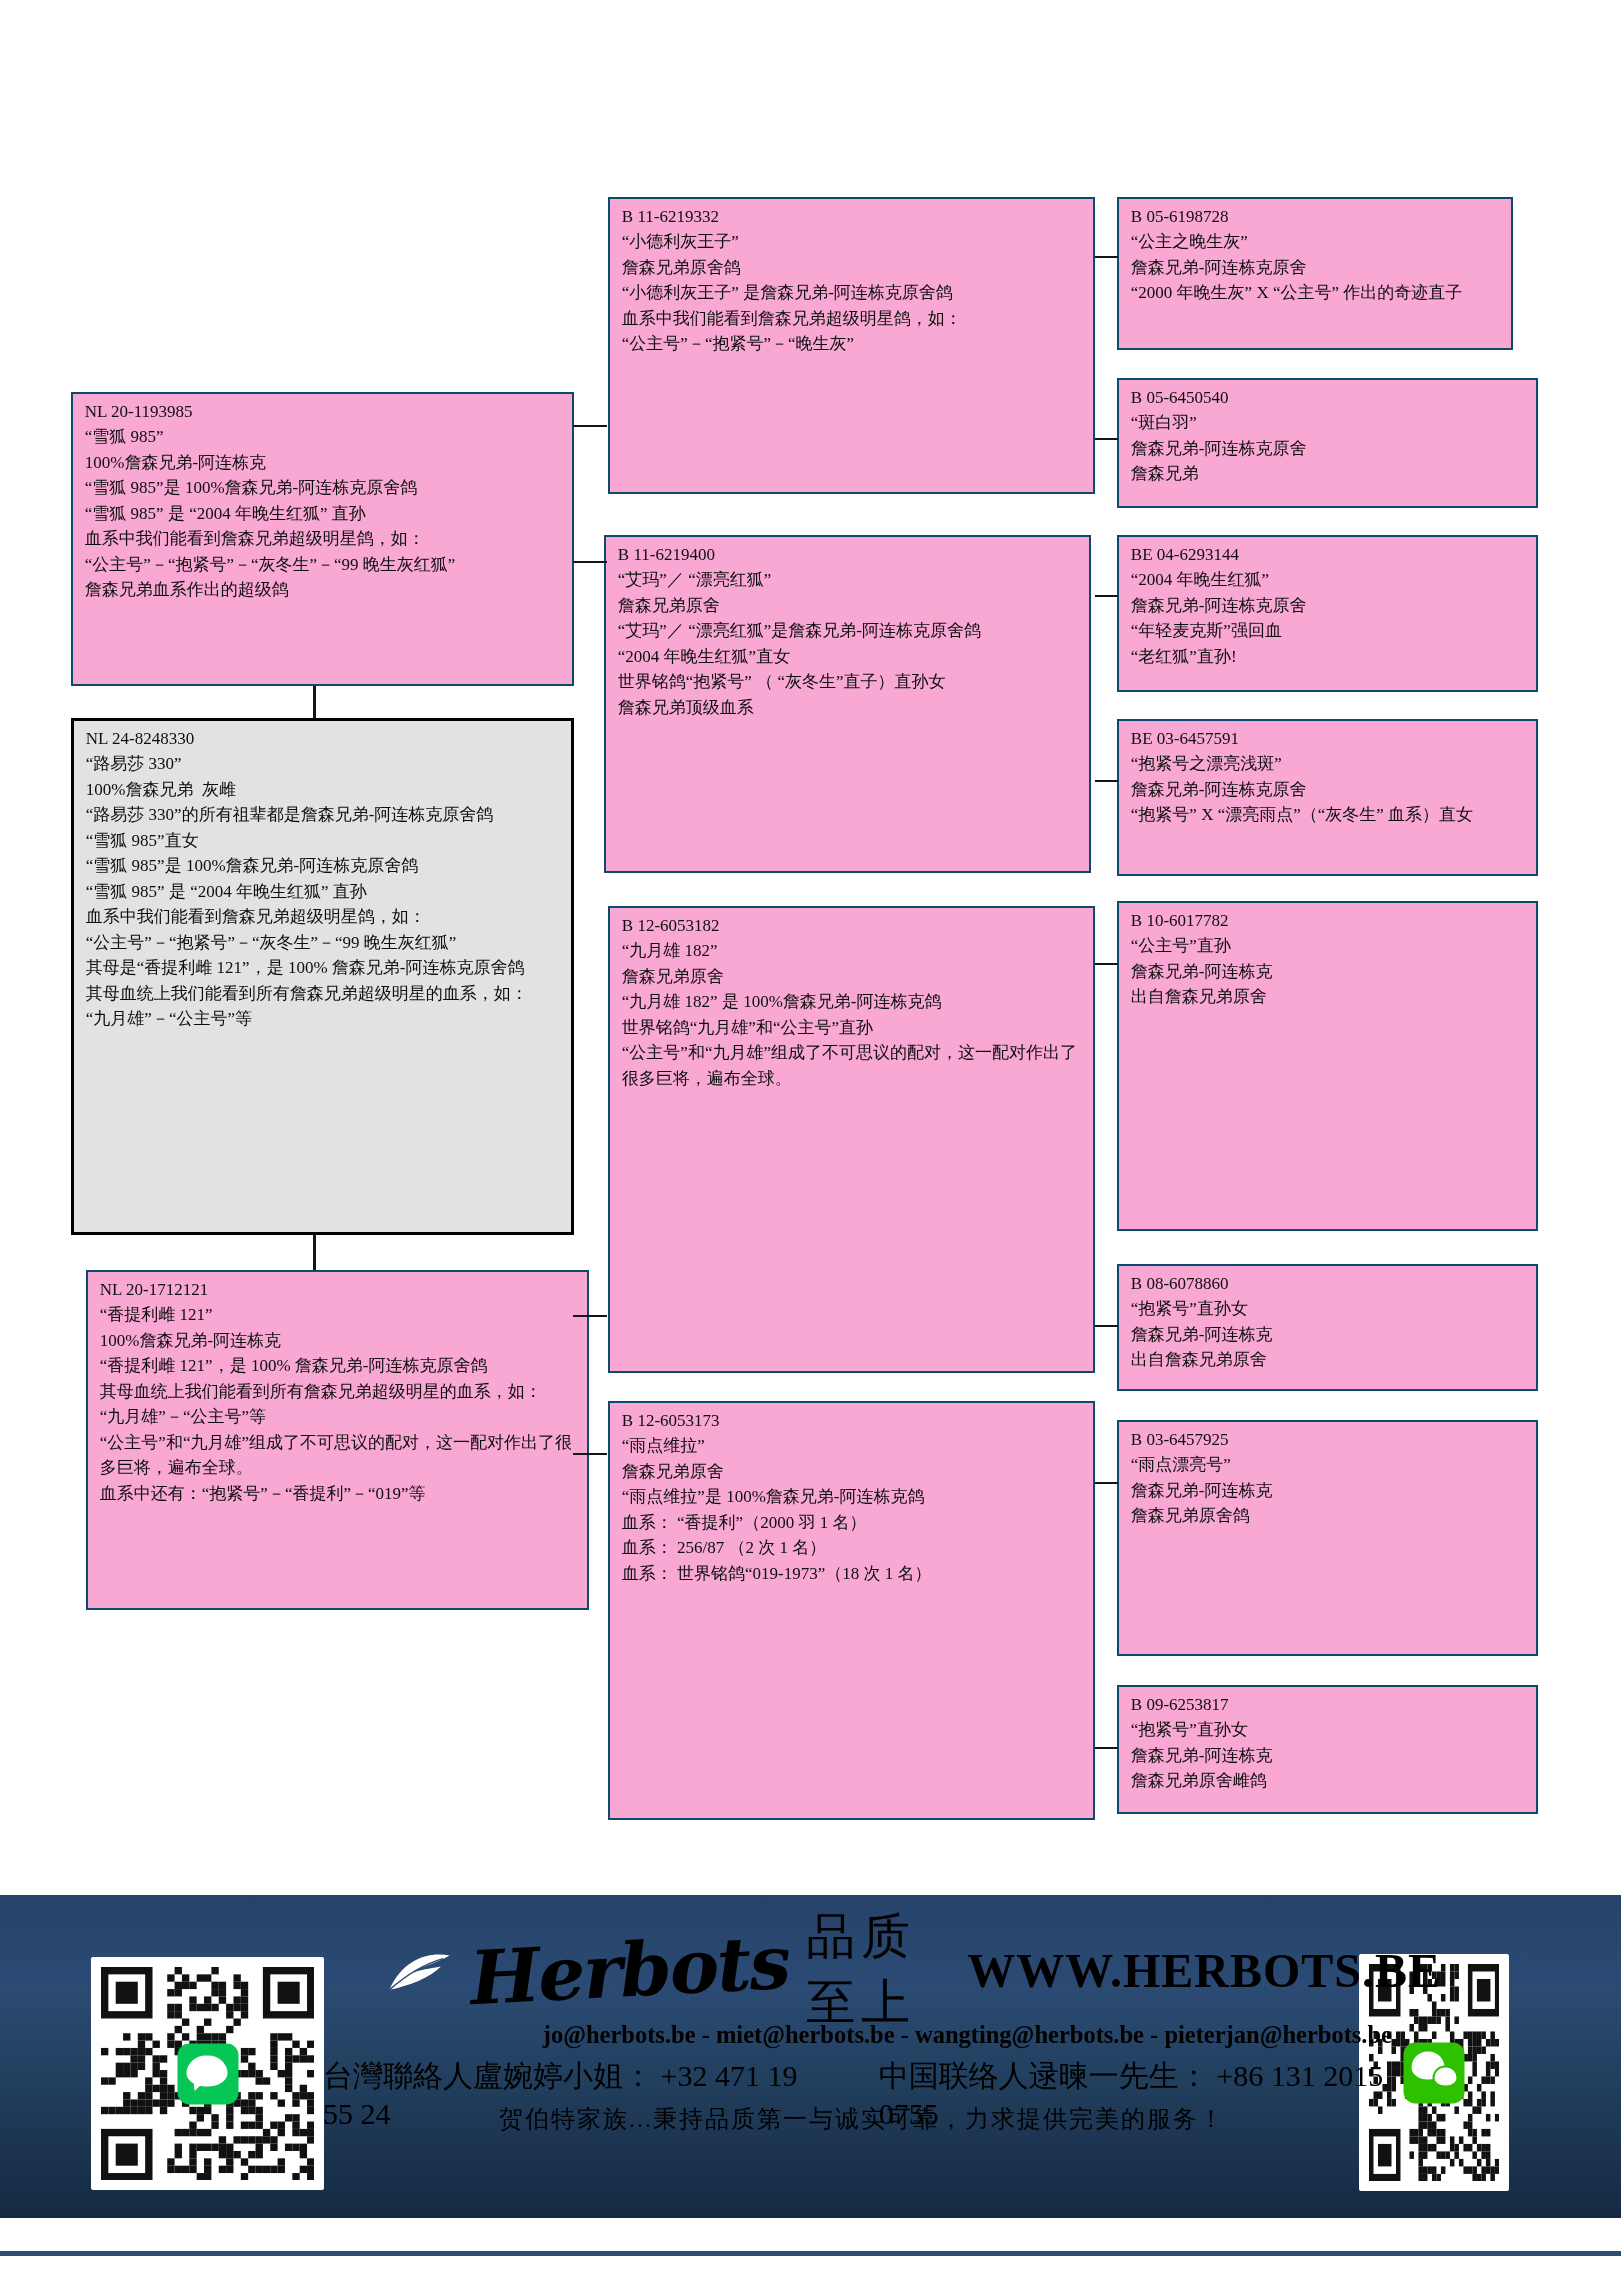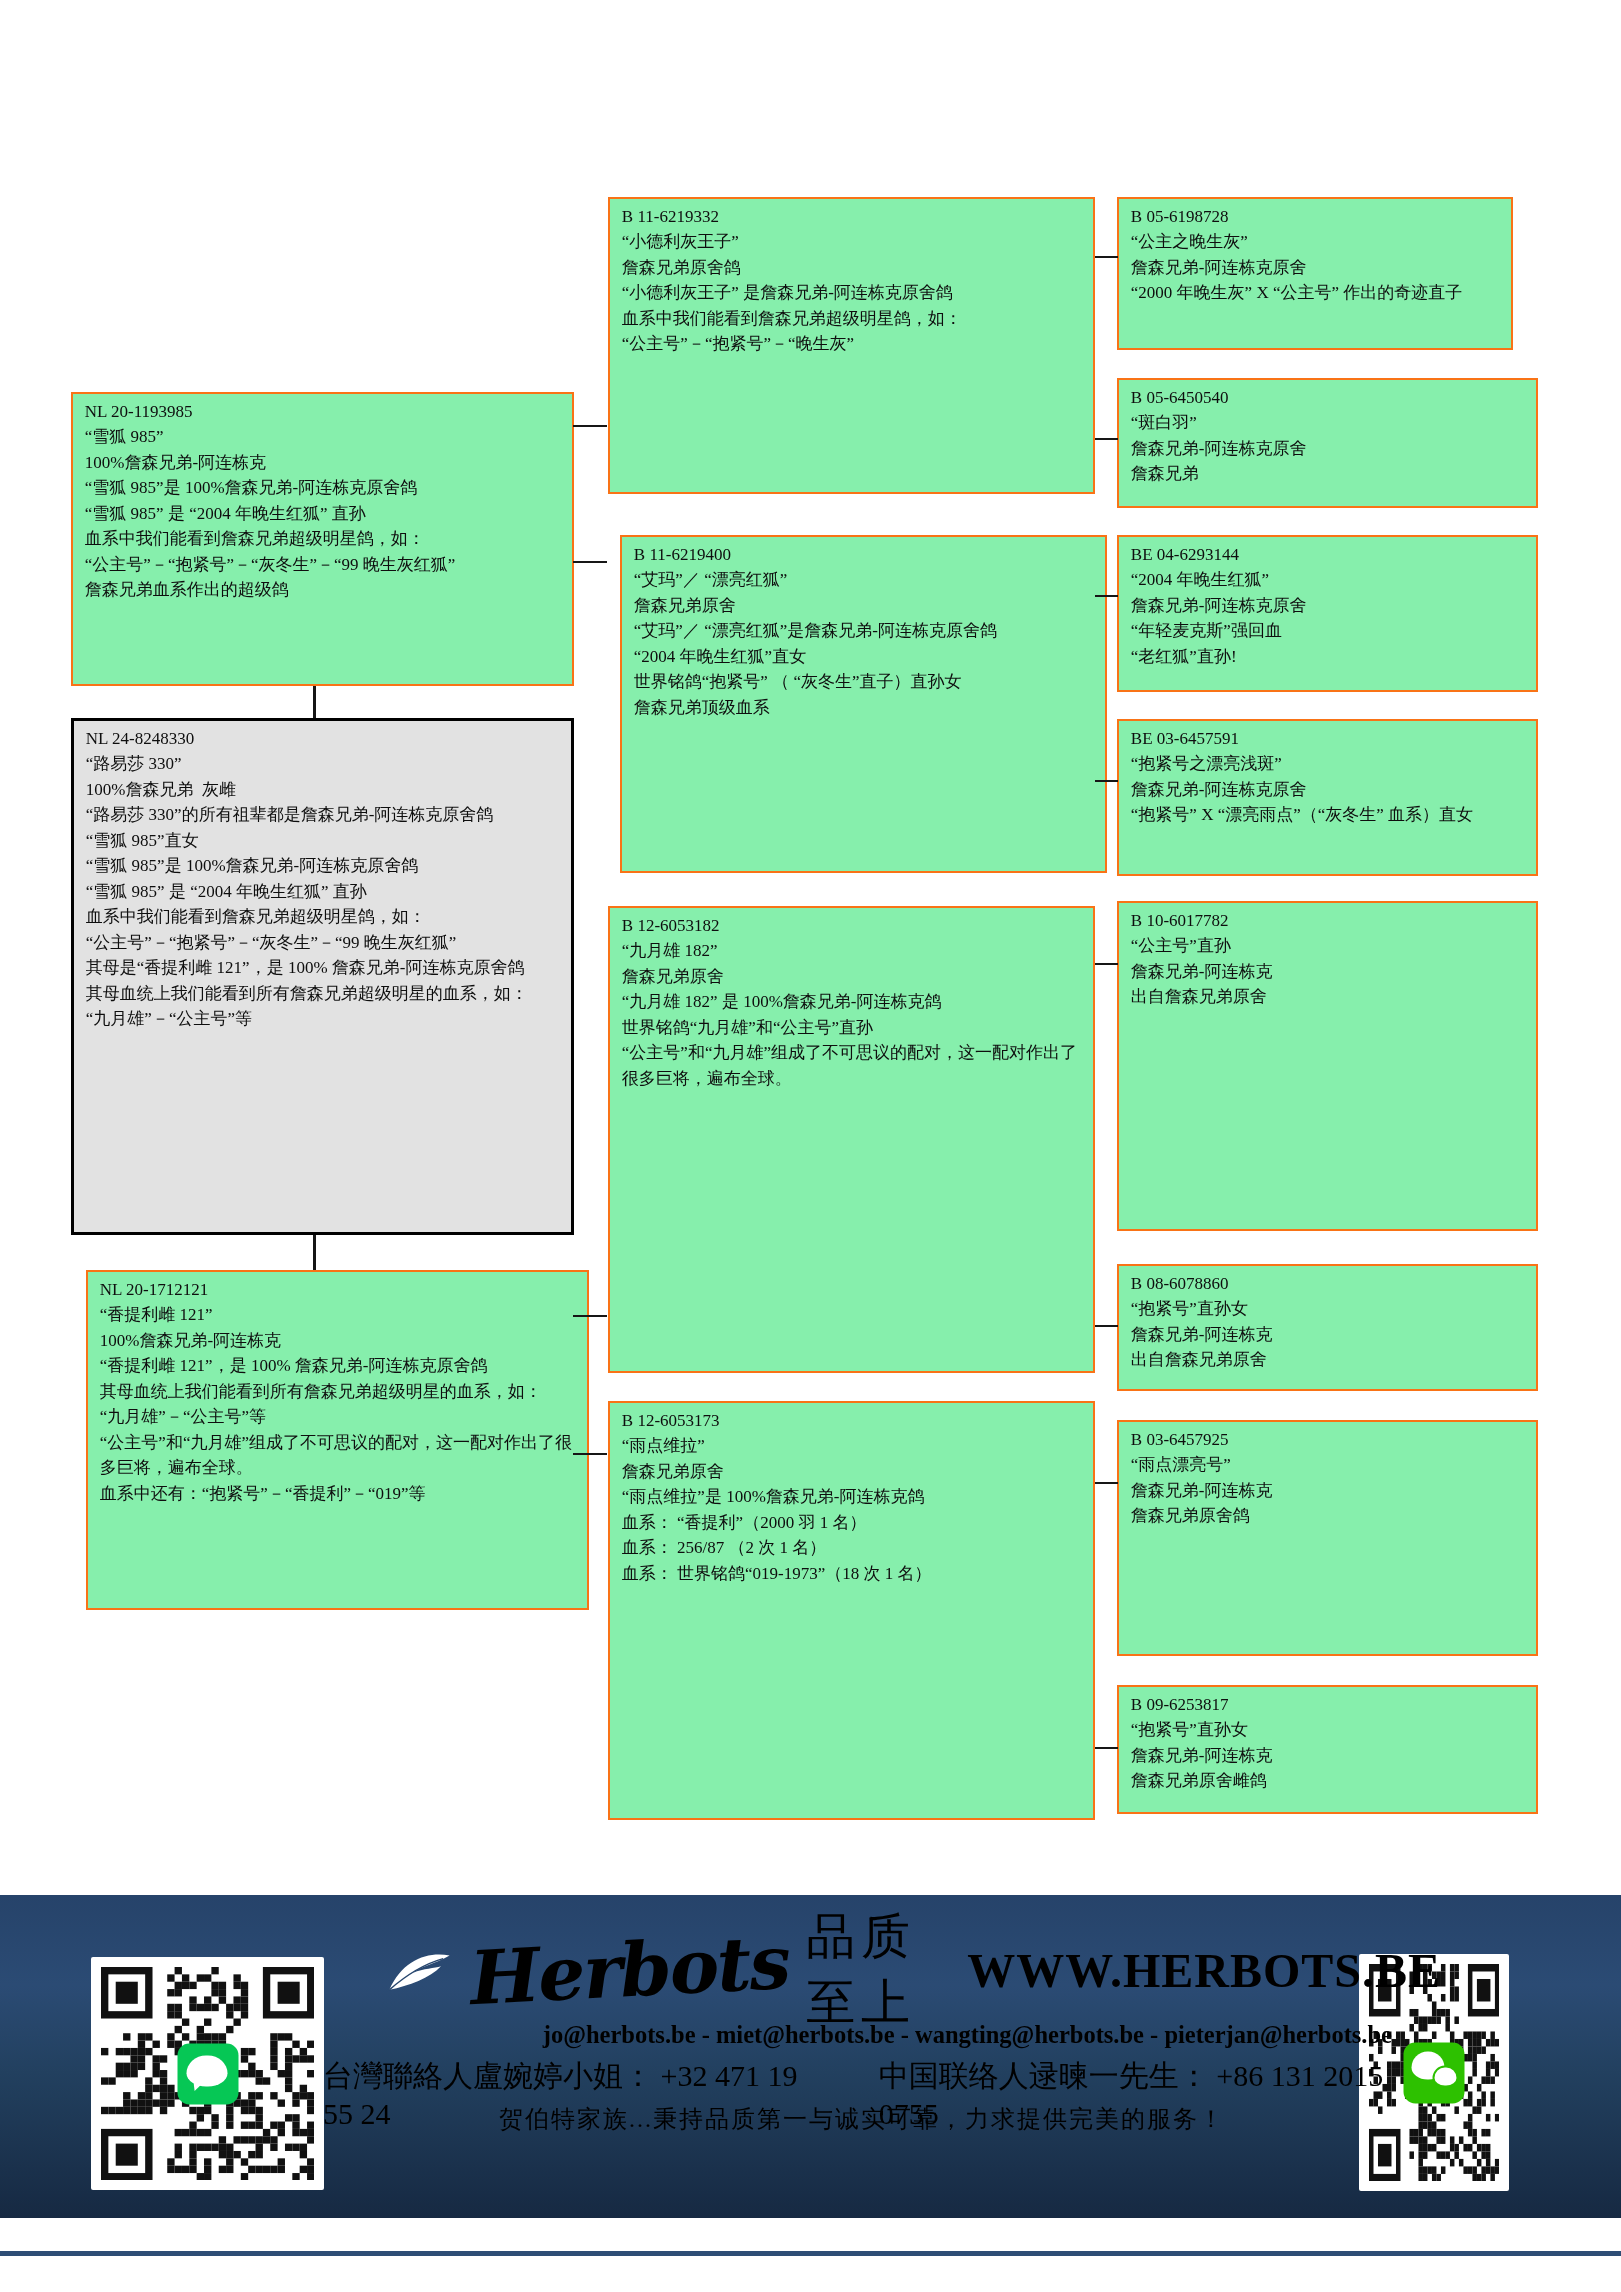--- a/index.html
+++ b/index.html
@@ -1,19 +1,19 @@
 <!DOCTYPE html>
 <html><head>
 <meta charset="utf-8">
 <style>
   html,body{margin:0;padding:0;background:#fff;}
   .canvas{position:relative;width:1621px;height:2293px;background:#ffffff;overflow:hidden;
           font-family:"Liberation Serif","DejaVu Serif",serif;}
   
-  .pbox{position:absolute;background:#86efac;border:2px solid #f97316;box-sizing:border-box;
+  .pbox{position:absolute;background:#f9a8d4;border:2px solid #0c4a6e;box-sizing:border-box;
         padding:4.9px 11.8px 5.9px 11.8px;font-size:17px;line-height:25.5px;color:#0e0e0e;overflow:hidden;}
   .pbox.hl{background:#e2e2e2;border:3.9px solid #000;}
   .bline{white-space:pre-wrap;}
   
   .hline{position:absolute;height:2px;background:#161616;}
   .vline{position:absolute;width:2.9px;background:#161616;}
   
   .footer-band{position:absolute;left:0;top:1895px;width:1621px;height:323px;color:#fff;
     background:linear-gradient(180deg,#26436a 0%,#2b4b74 28%,#22405f 55%,#162942 100%);
     font-family:"Liberation Sans","DejaVu Sans",sans-serif;}
@@ -90,21 +90,21 @@
   <div class="pbox" style="left:608px;top:197px;width:487px;height:297px">
     <div>
         <div class="bline">B 11-6219332</div>
         <div class="bline">“小德利灰王子”</div>
         <div class="bline">詹森兄弟原舍鸽</div>
         <div class="bline">“小德利灰王子” 是詹森兄弟-阿连栋克原舍鸽</div>
         <div class="bline">血系中我们能看到詹森兄弟超级明星鸽，如：</div>
         <div class="bline">“公主号”－“抱紧号”－“晚生灰”</div>
       </div>
   </div>
-  <div class="pbox" style="left:620px;top:535px;width:487px;height:338px">
+  <div class="pbox" style="left:604px;top:535px;width:487px;height:338px">
     <div>
         <div class="bline">B 11-6219400</div>
         <div class="bline">“艾玛”／ “漂亮红狐”</div>
         <div class="bline">詹森兄弟原舍</div>
         <div class="bline">“艾玛”／ “漂亮红狐”是詹森兄弟-阿连栋克原舍鸽</div>
         <div class="bline">“2004 年晚生红狐”直女</div>
         <div class="bline">世界铭鸽“抱紧号” （ “灰冬生”直子）直孙女</div>
         <div class="bline">詹森兄弟顶级血系</div>
       </div>
   </div>

